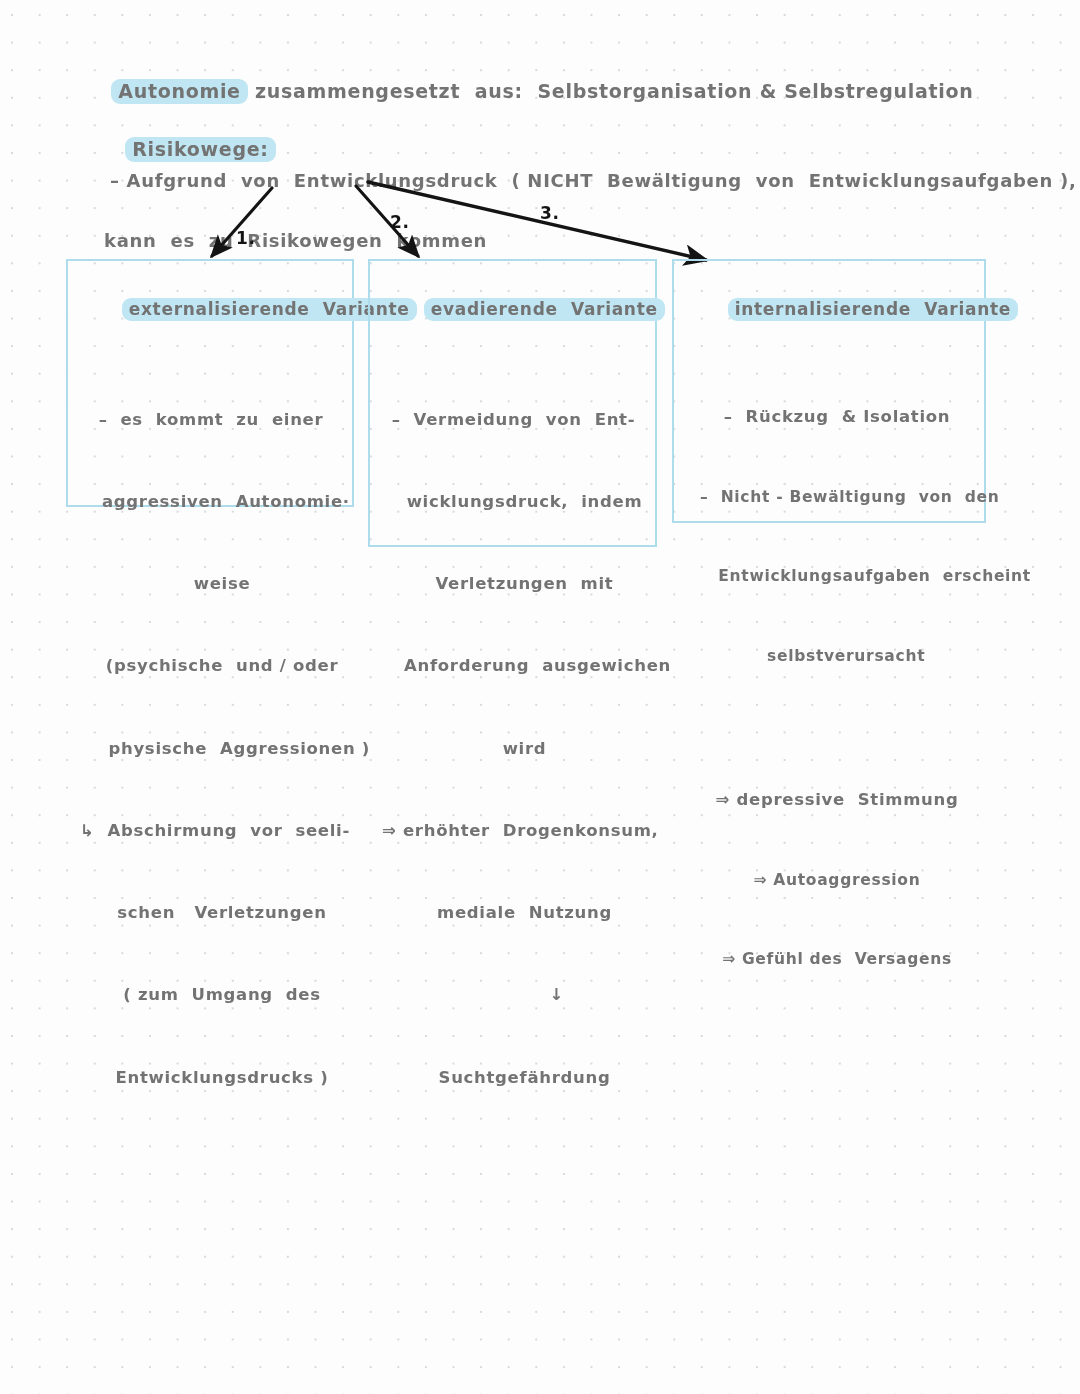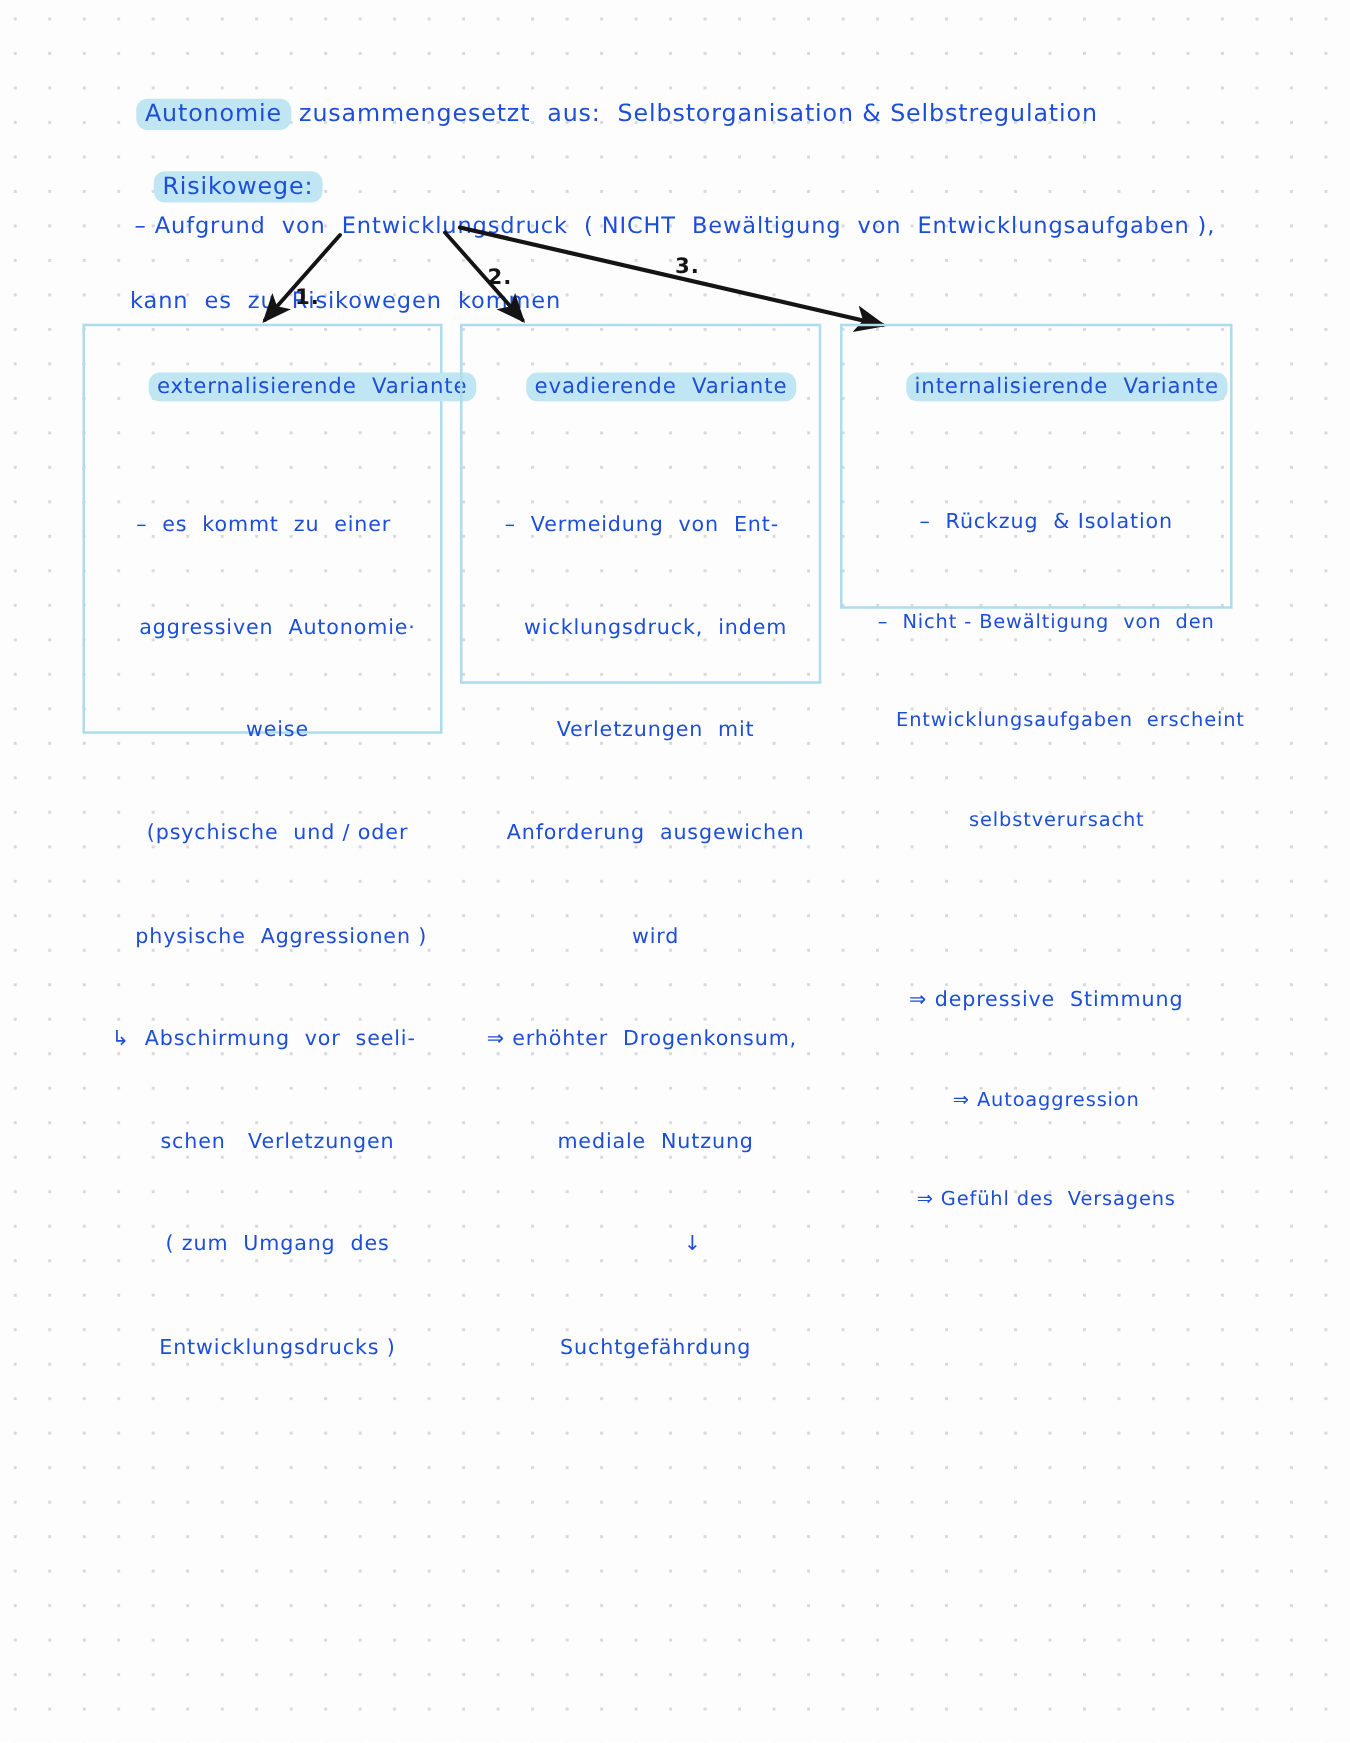--- a/index.html
+++ b/index.html
@@ -20,22 +20,22 @@
     position: absolute;
     inset: 0;
     background-image: radial-gradient(circle at 1.2px 1.2px, #c9cdd4 1.15px, transparent 1.2px);
     background-size: 27.6px 27.6px;
     background-position: 11px 14px;
     opacity: .75;
     pointer-events: none;
   }
   .hand {
     font-family: "DejaVu Sans", sans-serif;
-    color: #1d4ed8;
-    font-weight: 400;
+    color: #737373;
+    font-weight: 700;
     letter-spacing: .7px;
     white-space: pre;
   }
   .hl {
     background: #bfe6f2;
     border-radius: 9px;
     padding: 1px 7px 2px 7px;
     box-decoration-break: clone;
     -webkit-box-decoration-break: clone;
   }
@@ -80,23 +80,23 @@
   #arrow-num-3 { left: 540px; top: 203px; }
 
   
   .vbox {
     position: absolute;
     border: 2px solid #addced;
     background: transparent;
     box-sizing: border-box;
     padding: 10px 10px 10px 12px;
   }
-  #box-1 { left: 66px;  top: 259px; width: 288px; height: 328px; }
+  #box-1 { left: 66px;  top: 259px; width: 288px; height: 248px; }
   #box-2 { left: 368px; top: 259px; width: 289px; height: 288px; }
-  #box-3 { left: 672px; top: 259px; width: 314px; height: 228px; }
+  #box-3 { left: 672px; top: 259px; width: 314px; height: 264px; }
 
   .box-title {
     font-size: 17px;
     line-height: 24px;
     margin: 2px 0 6px 2px;
     display: block;
   }
   .box-lines {
     font-size: 16.5px;
     line-height: 27.5px;

